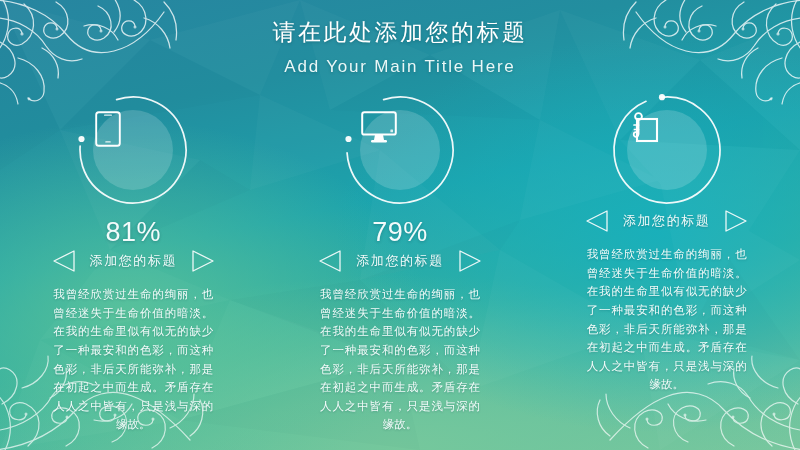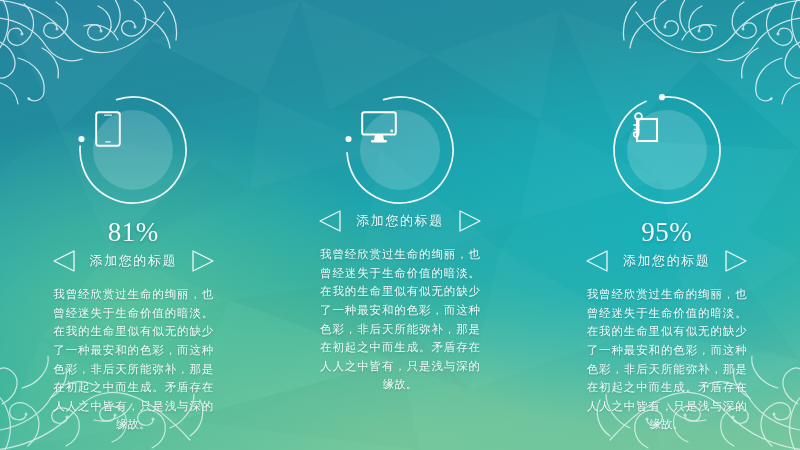--- a/index.html
+++ b/index.html
@@ -41,21 +41,20 @@
   .ring{position:relative;width:116px;height:116px;}
   .ring svg{position:absolute;top:0;left:0;}
   .disc{
     position:absolute;top:18px;left:18px;width:80px;height:80px;border-radius:50%;
     background:rgba(255,255,255,.17);
     display:flex;align-items:center;justify-content:center;
   }
   .pct{
     margin-top:9px;font-size:27px;color:#f2fbfb;letter-spacing:.5px;
     text-shadow:0 1px 3px rgba(0,60,70,.3);
-    font-family:Liberation Serif, serif;
   }
 
   .label-row{
     display:flex;align-items:center;justify-content:center;gap:13px;
   }
   .label-cn{
     font-size:13px;color:#f0fbfa;letter-spacing:1.6px;
     font-family:"DejaVu Sans","Liberation Sans",sans-serif;
     text-shadow:0 1px 2px rgba(0,60,70,.3);
   }
@@ -213,20 +212,24 @@
       <g fill="#ffffff" opacity=".7">
         <circle cx="32" cy="40" r="1.5"></circle>
           <circle cx="73" cy="37" r="1.5"></circle>
         <circle cx="121" cy="39" r="1.5"></circle>
           <circle cx="159" cy="35" r="1.5"></circle>
         <circle cx="3" cy="78" r="1.4"></circle>
       </g>
     </svg>
   </div>
 
+  <div class="title-wrap">
+    <div class="title-cn">请在此处添加您的标题</div>
+    <div class="title-en">Add Your Main Title Here</div>
+  </div>
 
   <div class="cols">
 
     <div class="col">
       <div class="ring">
         <svg width="116" height="116" viewBox="0 0 116 116">
           <circle cx="58" cy="58" r="53" fill="none" stroke="#ffffff" stroke-opacity="0.92" stroke-width="1.7" stroke-linecap="round" stroke-dasharray="269.8 333.0" transform="rotate(-108 58 58)"></circle>
           <circle cx="6.5" cy="47" r="3.1" fill="#ffffff" opacity=".95"></circle>
         </svg>
         <div class="disc">
@@ -258,20 +261,21 @@
         </svg>
         <div class="disc">
           <svg width="38" height="34" viewBox="0 0 38 34">
             <rect x="2.2" y="2.2" width="33.6" height="22.4" rx="2.2" fill="none" stroke="#ffffff" stroke-width="2"></rect>
             <rect x="30.4" y="19.6" width="2.6" height="2.6" rx="0.5" fill="#ffffff" opacity=".8"></rect>
             <path d="M15 24.8 L14 30 L24 30 L23 24.8 Z" fill="#ffffff"></path>
             <rect x="11" y="30" width="16" height="2.4" rx="1.2" fill="#ffffff"></rect>
           </svg>
         </div>
       </div>
+      <div class="pct">79%</div>
       <div class="label-row">
         <svg width="26" height="26" viewBox="0 0 26 26">
           <polygon points="3,13 23,3 23,23" fill="none" stroke="#ffffff" stroke-width="1.3" stroke-opacity=".9" stroke-linejoin="round"></polygon>
         </svg>
         <span class="label-cn">添加您的标题</span>
         <svg width="26" height="26" viewBox="0 0 26 26">
           <polygon points="23,13 3,3 3,23" fill="none" stroke="#ffffff" stroke-width="1.3" stroke-opacity=".9" stroke-linejoin="round"></polygon>
         </svg>
       </div>
       <div class="body-text">我曾经欣赏过生命的绚丽，也曾经迷失于生命价值的暗淡。在我的生命里似有似无的缺少了一种最安和的色彩，而这种色彩，非后天所能弥补，那是在初起之中而生成。矛盾存在人人之中皆有，只是浅与深的缘故。</div>
@@ -287,21 +291,20 @@
           <svg width="34" height="36" viewBox="0 0 34 36">
             <rect x="10" y="9" width="20" height="22" fill="none" stroke="#ffffff" stroke-width="2.1"></rect>
             <circle cx="11.5" cy="6.5" r="3.4" fill="none" stroke="#ffffff" stroke-width="1.9"></circle>
             <path d="M11.5 10 L11.5 24" stroke="#ffffff" stroke-width="1.9" stroke-linecap="round"></path>
             <path d="M11.5 15 L7 15" stroke="#ffffff" stroke-width="1.7" stroke-linecap="round"></path>
             <path d="M11.5 19.5 L7.5 19.5" stroke="#ffffff" stroke-width="1.7" stroke-linecap="round"></path>
             <circle cx="9" cy="24.5" r="2.3" fill="none" stroke="#ffffff" stroke-width="1.7"></circle>
           </svg>
         </div>
       </div>
-      <div class="pct">95%</div>
       <div class="label-row">
         <svg width="26" height="26" viewBox="0 0 26 26">
           <polygon points="3,13 23,3 23,23" fill="none" stroke="#ffffff" stroke-width="1.3" stroke-opacity=".9" stroke-linejoin="round"></polygon>
         </svg>
         <span class="label-cn">添加您的标题</span>
         <svg width="26" height="26" viewBox="0 0 26 26">
           <polygon points="23,13 3,3 3,23" fill="none" stroke="#ffffff" stroke-width="1.3" stroke-opacity=".9" stroke-linejoin="round"></polygon>
         </svg>
       </div>
       <div class="body-text">我曾经欣赏过生命的绚丽，也曾经迷失于生命价值的暗淡。在我的生命里似有似无的缺少了一种最安和的色彩，而这种色彩，非后天所能弥补，那是在初起之中而生成。矛盾存在人人之中皆有，只是浅与深的缘故。</div>

